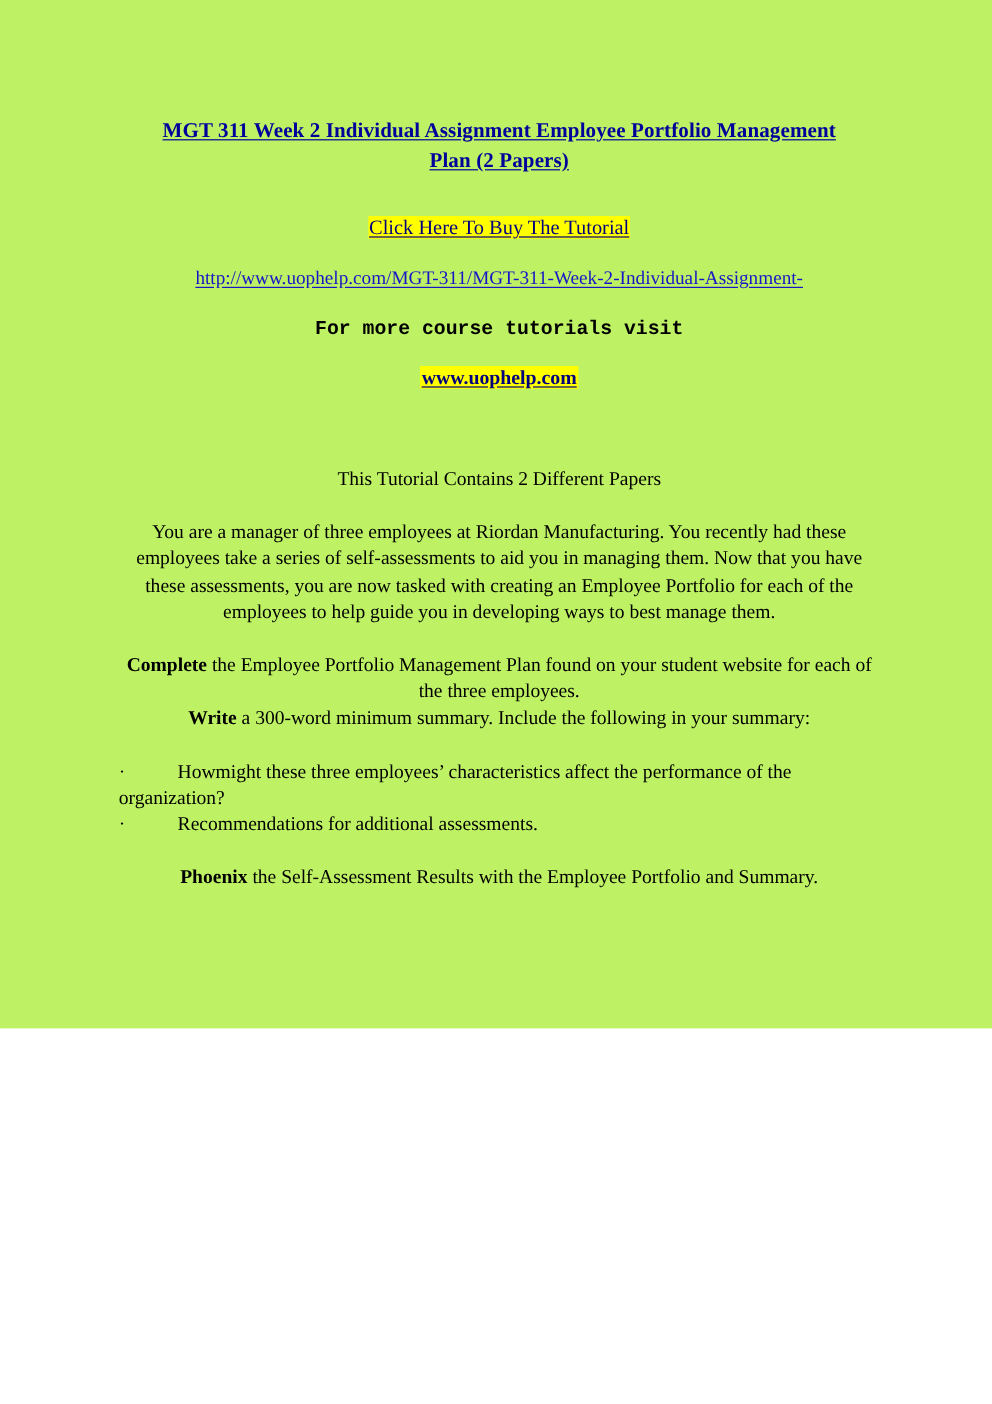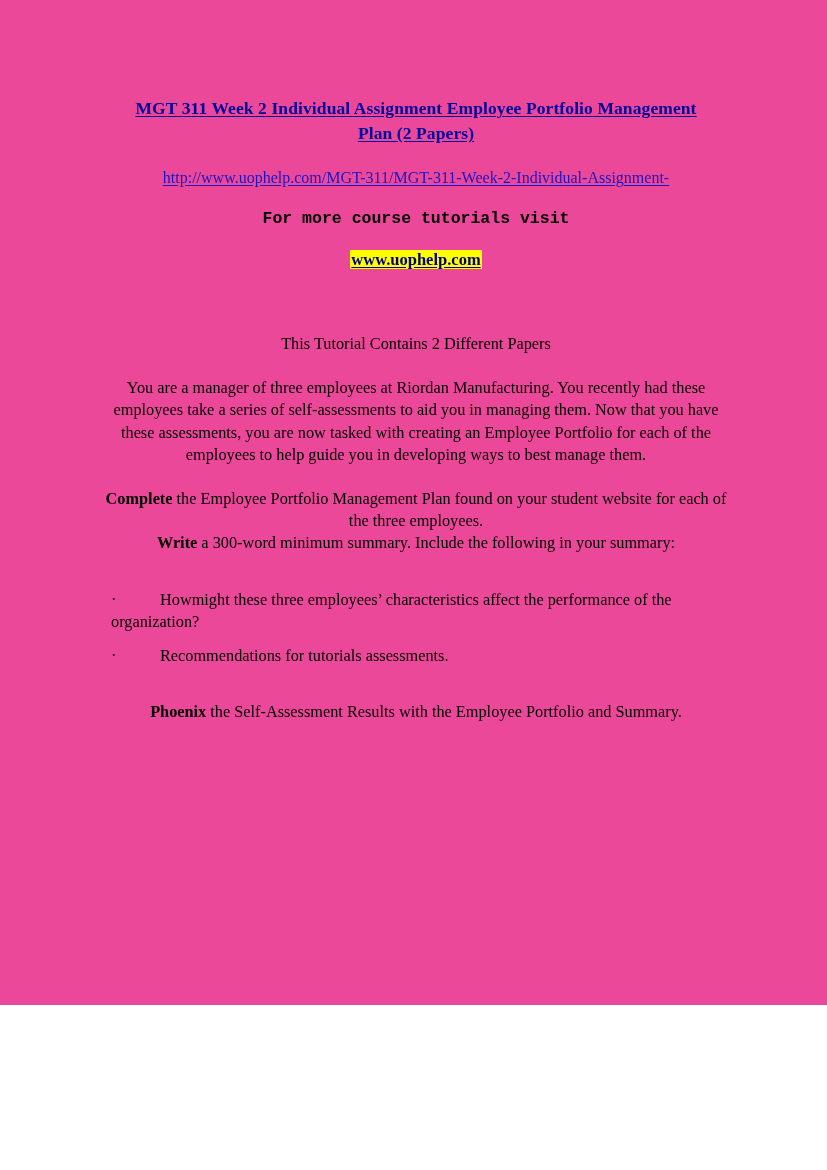--- a/index.html
+++ b/index.html
@@ -16,22 +16,22 @@
     font-family: "Liberation Serif", "DejaVu Serif", serif;
     color: #000000;
     -webkit-font-smoothing: antialiased;
   }
 
   .page {
     position: absolute;
     left: 0;
     top: 0;
     width: 827px;
-    height: 1005px;
-    background: #ec4899;
+    height: 857px;
+    background: #bef264;
   }
 
   .content {
     position: absolute;
     left: 99px;
     top: 96px;
     width: 634px;
   }
 
   
@@ -116,21 +116,21 @@
     text-align: center;
     color: #000000;
   }
 
   .gap-lg { height: 22px; }
   .gap-md { height: 22px; }
 
   .bold { font-weight: bold; }
 
   .bullet-row {
-    margin: 12px;
+    margin: 0;
     font-size: 16.3px;
     line-height: 22.2px;
     text-align: left;
   }
   .bullet-mark {
     display: inline-block;
     width: 49px;
     font-size: 16.3px;
   }
 </style>
@@ -138,20 +138,23 @@
 <body>
 
 <div class="page">
   <div class="content">
 
     <h1 class="doc-title">
       <span class="u">MGT 311 Week 2 Individual Assignment Employee Portfolio Management</span><br>
       <span class="u">Plan (2 Papers)</span>
     </h1>
 
+    <p class="buy-line">
+      <a class="buy-link" href="#">Click Here To Buy The Tutorial</a>
+    </p>
 
     <p class="url-line">
       <a class="url-link" href="#"><span>http://www.uophelp.com/MGT-311/MGT-311-Week-2-Individual-Assignment-</span><br></a>
     </p>
 
     <p class="visit-line">For more course tutorials visit</p>
 
     <p class="site-line">
       <a class="site-link" href="#">www.uophelp.com</a>
     </p>
@@ -168,21 +171,21 @@
 
 
       <p class="para"><span class="bold">Complete</span><span> the Employee Portfolio Management Plan found on your student website for each of the three employees.</span></p>
 
       <p class="para"><span class="bold">Write</span><span> a 300-word minimum summary. Include the following in your summary:</span></p>
 
       <div class="gap-md"></div>
 
       <p class="bullet-row"><span class="bullet-mark">·</span><span>Howmight these three employees’ characteristics affect the performance of the organization?</span></p>
 
-      <p class="bullet-row"><span class="bullet-mark">·</span><span>Recommendations for tutorials assessments.</span></p>
+      <p class="bullet-row"><span class="bullet-mark">·</span><span>Recommendations for additional assessments.</span></p>
 
       <div class="gap-md"></div>
 
       <p class="para"><span class="bold">Phoenix</span><span> the Self-Assessment Results with the Employee Portfolio and Summary.</span></p>
 
     </div>
   </div>
 </div>
 
 </body></html>

